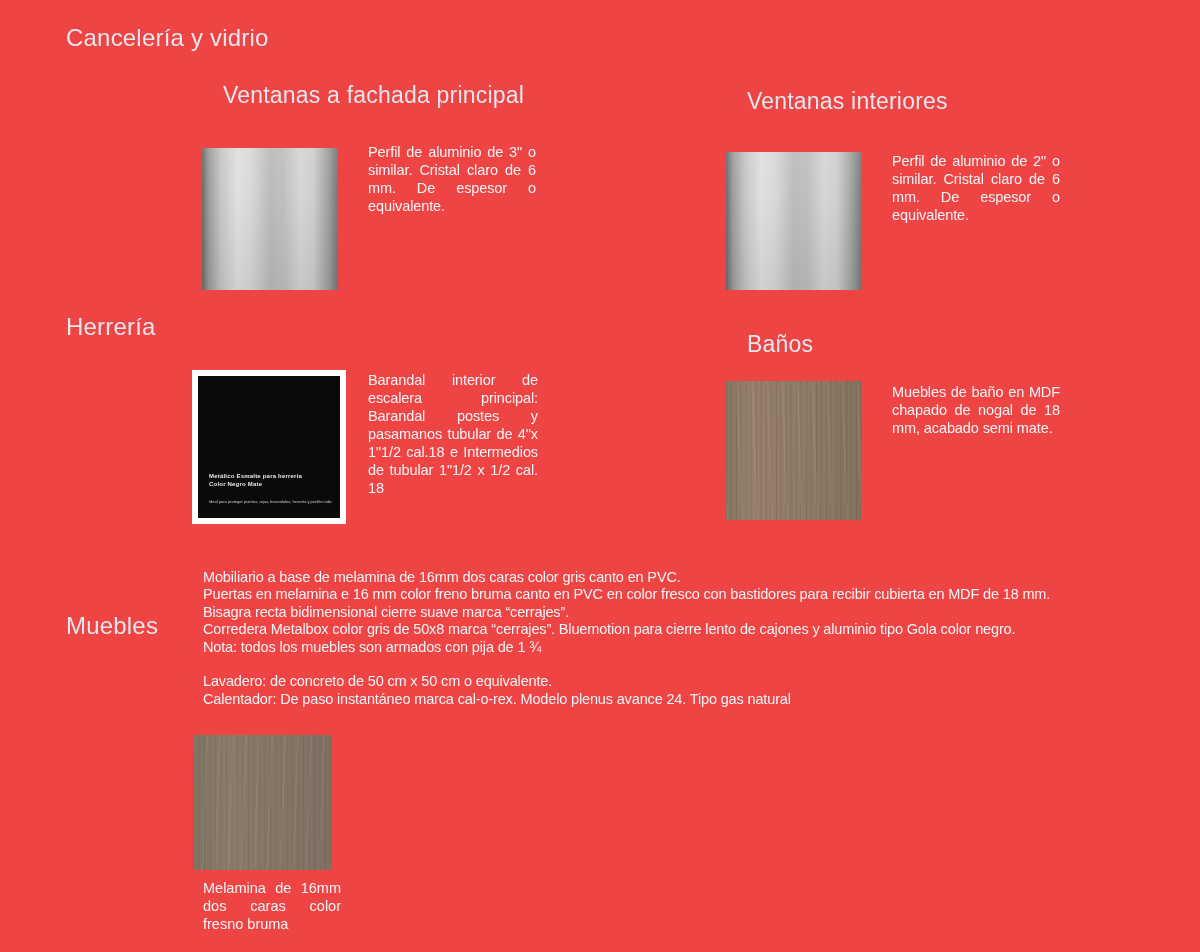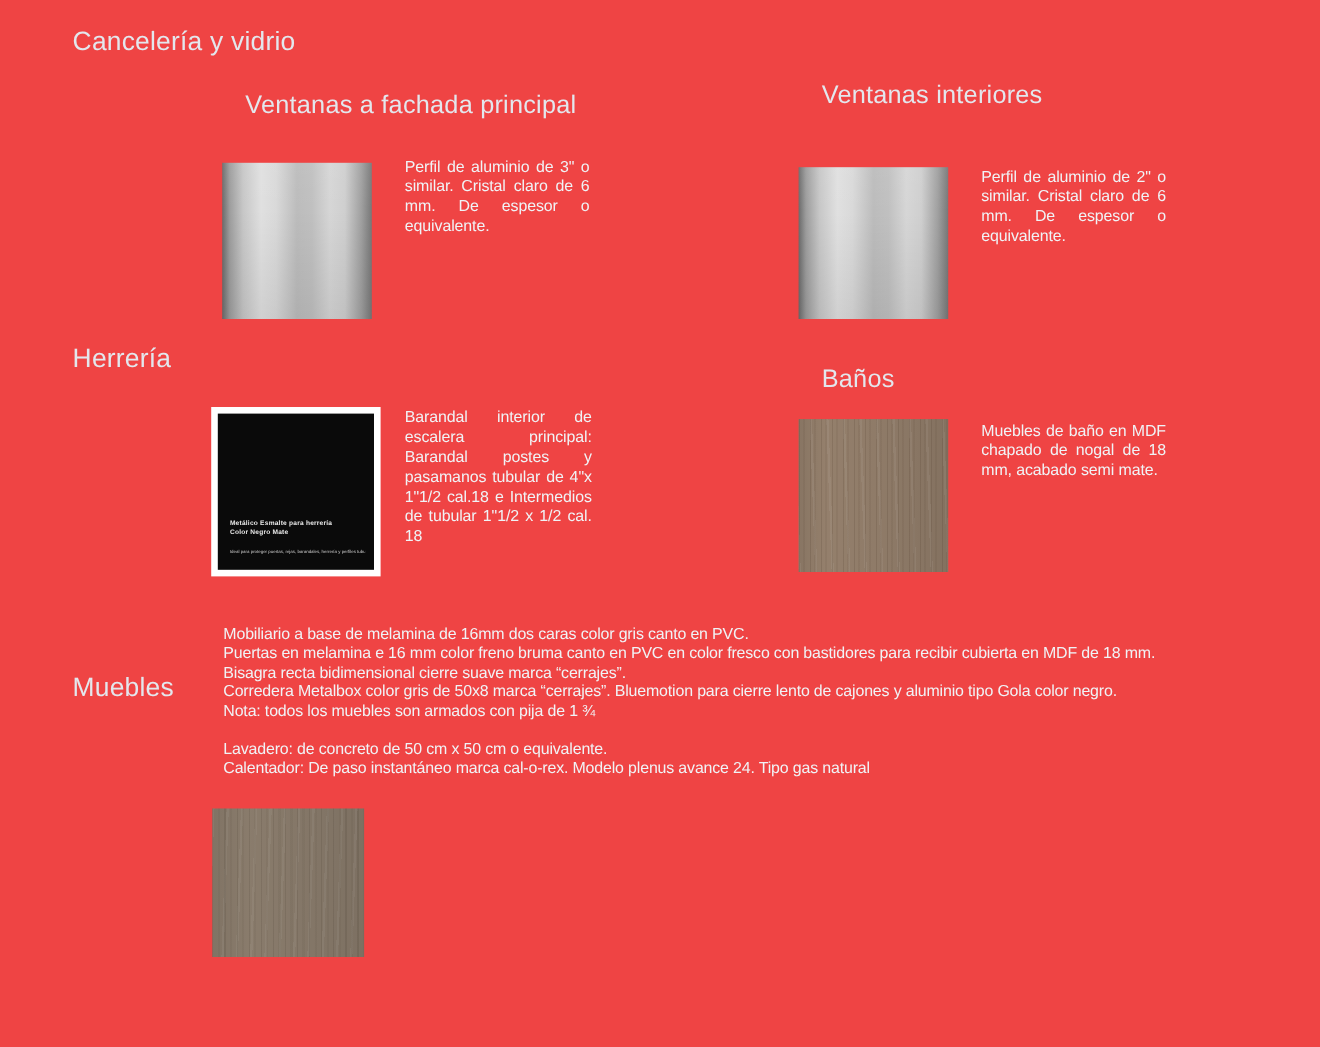--- a/index.html
+++ b/index.html
@@ -121,21 +121,21 @@
 <body>
 
 <div class="page">
 
   <div class="h1" style="left:66px; top:24px;">Cancelería y vidrio</div>
 
   <div class="h2" style="left:203px; top:82px;">Ventanas a fachada principal</div>
   <div class="swatch metal" style="left:202px; top:148px; width:136px; height:142px;"></div>
   <div class="desc" style="left:368px; top:143px; width:168px;">Perfil de aluminio de 3" o similar. Cristal claro de 6 mm. De espesor o equivalente.</div>
 
-  <div class="h2" style="left:727px; top:73px;">Ventanas interiores</div>
+  <div class="h2" style="left:727px; top:88px;">Ventanas interiores</div>
   <div class="swatch metal" style="left:726px; top:152px; width:136px; height:138px;"></div>
   <div class="desc" style="left:892px; top:152px; width:168px;">Perfil de aluminio de 2" o similar. Cristal claro de 6 mm. De espesor o equivalente.</div>
 
   <div class="h1" style="left:66px; top:313px;">Herrería</div>
   <div class="paint-frame" style="left:192px; top:370px; width:154px; height:154px;">
     <div class="paint-inner">
       <div class="paint-label">
         <div>Metálico Esmalte para herrería</div>
         <div>Color Negro Mate</div>
       </div>
@@ -153,14 +153,15 @@
     <div>Mobiliario a base de melamina de 16mm dos caras color gris canto en PVC.</div>
     <div>Puertas en melamina e 16 mm color freno bruma canto en PVC en color fresco con bastidores para recibir cubierta en MDF de 18 mm.</div>
     <div>Bisagra recta bidimensional cierre suave marca “cerrajes”.</div>
     <div>Corredera Metalbox color gris de 50x8 marca “cerrajes”. Bluemotion para cierre lento de cajones y aluminio tipo Gola color negro.</div>
     <div>Nota: todos los muebles son armados con pija de 1 ¾</div>
     <div class="spec-gap"></div>
     <div>Lavadero: de concreto de 50 cm x 50 cm o equivalente.</div>
     <div>Calentador: De paso instantáneo marca cal-o-rex. Modelo plenus avance 24. Tipo gas natural</div>
   </div>
   <div class="swatch wood-fresno" style="left:193px; top:735px; width:138px; height:135px;"></div>
+  <div class="caption" style="left:203px; top:879px; width:138px;">Melamina de 16mm dos caras color fresno bruma</div>
 
 </div>
 
 </body></html>

